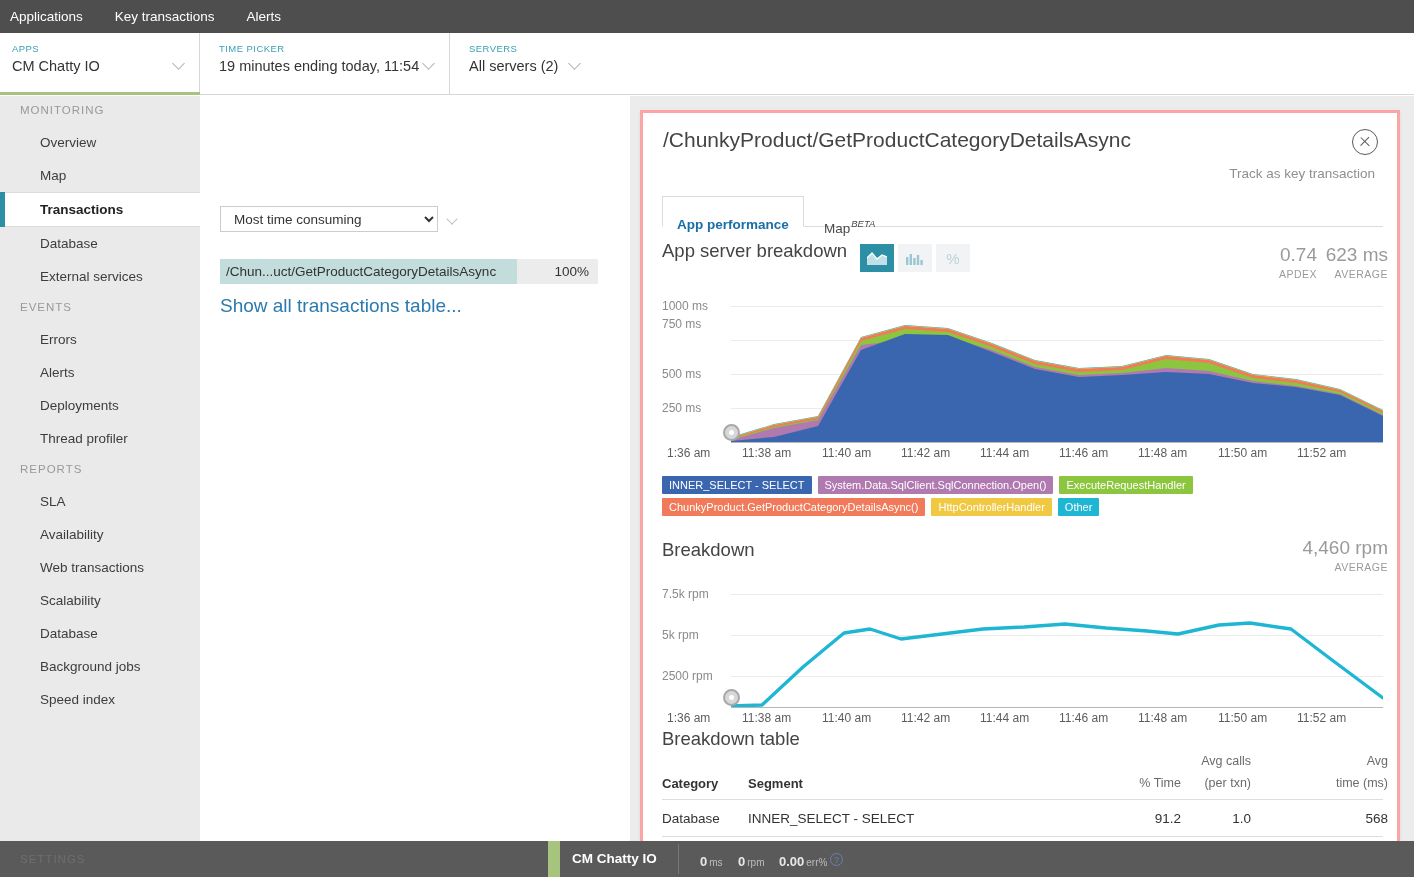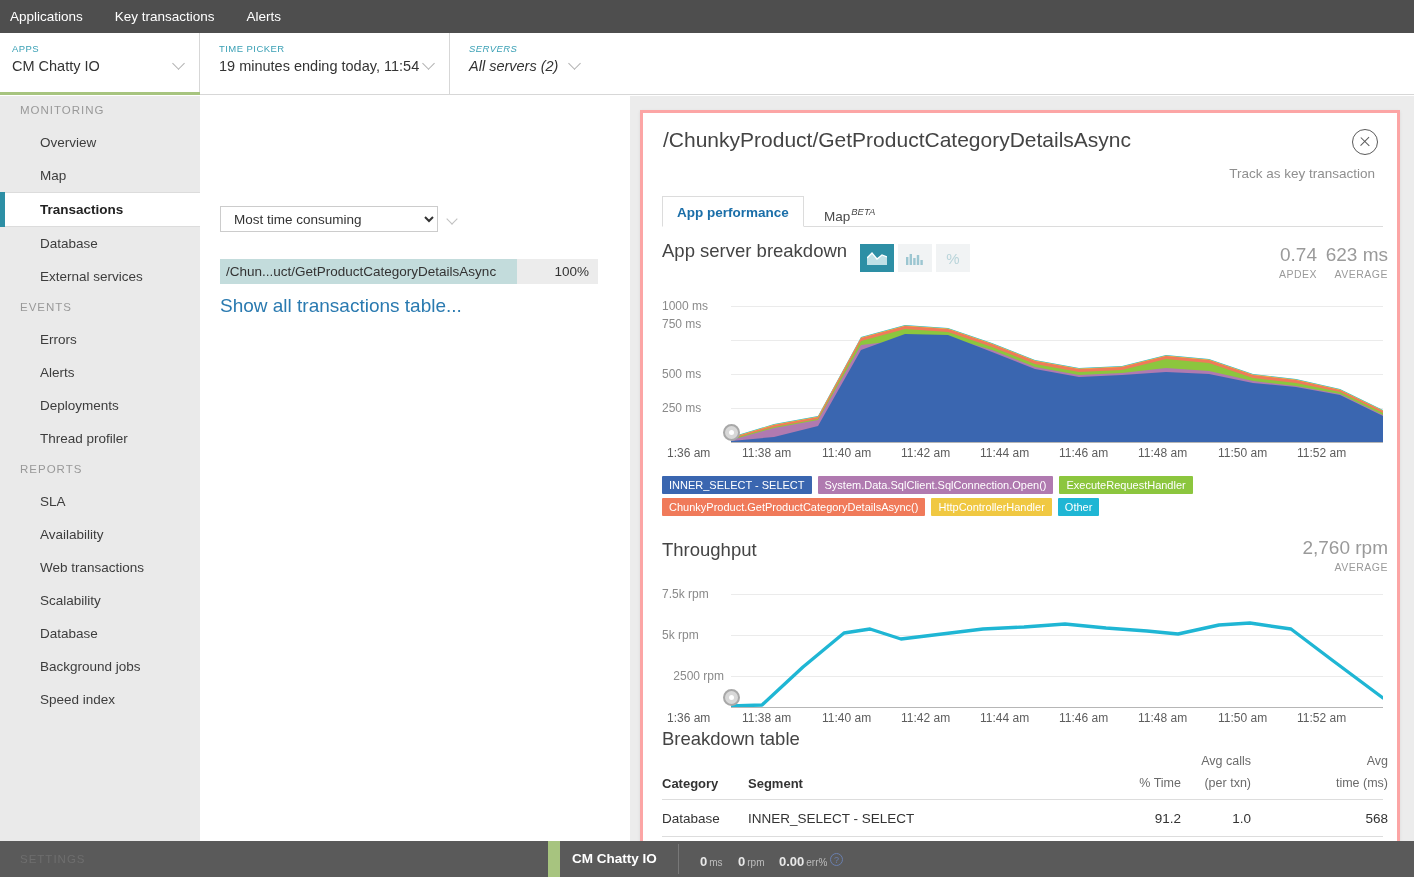--- a/index.html
+++ b/index.html
@@ -38,21 +38,21 @@
   .filter-value { font-size: 14.5px; color: #333333; margin-top: 4px; }
   .filter-chev {
     position: absolute; right: 16px; top: 26px;
     width: 9px; height: 9px; border-right: 1.6px solid #b0b0b0;
     border-bottom: 1.6px solid #b0b0b0; transform: rotate(45deg);
   }
   #filter-apps { left: 0; width: 200px; padding-left: 12px;
     border-right: 1px solid #d7d7d7; }
   #filter-time { left: 200px; width: 250px; padding-left: 19px;
     border-right: 1px solid #d7d7d7; }
-  #filter-servers { left: 450px; width: 145px; padding-left: 19px; font-style: italic; }
+  #filter-servers { left: 450px; width: 145px; padding-left: 19px; }
   .apps-underline {
     position: absolute; bottom: 0; left: 0; width: 200px; height: 3px;
     background: #a7c47f;
   }
 
   
   .sidebar {
     position: absolute; top: 96px; left: 0; width: 200px; height: 781px;
     background: #eaeaea;
   }
@@ -141,21 +141,21 @@
   .close-btn::after  { transform: rotate(-45deg); }
   .track-key {
     position: absolute; top: 53px; right: 22px;
     font-size: 13.5px; color: #8f8f8f; cursor: pointer; white-space: nowrap;
   }
   .tabs {
     position: absolute; top: 83px; left: 19px; width: 721px; height: 31px;
     border-bottom: 1px solid #dcdcdc;
   }
   .tab {
-    position: absolute; top: 0; height: 31px; padding: 0 14px;
+    position: absolute; top: 0; height: 31px; padding: 12px 14px;
     line-height: 31px; font-size: 13.5px; color: #4a4a4a; cursor: pointer;
   }
   .tab.active {
     left: 0; font-weight: bold; color: #1a6ea8; background: #ffffff;
     border: 1px solid #dcdcdc; border-bottom: 1px solid #ffffff;
   }
   .tab.plain { left: 148px; }
   .tab-beta {
     font-size: 9.5px; font-style: italic; vertical-align: super;
     color: #4a4a4a; margin-left: 1px;
@@ -414,31 +414,31 @@
         <div class="lg" style="background:#b07ab0;">System.Data.SqlClient.SqlConnection.Open()</div>
         <div class="lg" style="background:#8cc63e;">ExecuteRequestHandler</div>
       </div>
       <div class="legend-row">
         <div class="lg" style="background:#f07a5a;">ChunkyProduct.GetProductCategoryDetailsAsync()</div>
         <div class="lg" style="background:#f0c842;">HttpControllerHandler</div>
         <div class="lg" style="background:#1fb6d4;">Other</div>
       </div>
     </div>
 
-    <div class="sec-title" style="top:426px; left:19px;">Throughput</div>
-    <div class="metric-big" style="top:424px; right:9px; width:140px;">2,760 rpm</div>
+    <div class="sec-title" style="top:426px; left:19px;">Breakdown</div>
+    <div class="metric-big" style="top:424px; right:9px; width:140px;">4,460 rpm</div>
     <div class="metric-sub" style="top:448px; right:9px; width:140px;">AVERAGE</div>
 
     <div class="chart-area" style="top:470px; height:125px;">
       <div class="gridline" style="top:11px;"></div>
       <div class="gridline" style="top:52px;"></div>
       <div class="gridline" style="top:93px;"></div>
       <div class="ylabel" style="top:4px;">7.5k rpm</div>
       <div class="ylabel" style="top:45px;">5k rpm</div>
-      <div class="ylabel" style="top:86px;text-align:right;">2500 rpm</div>
+      <div class="ylabel" style="top:86px;">2500 rpm</div>
 
       <svg style="position:absolute; left:69px; top:11px;" width="652" height="113" viewBox="0 0 652 113" preserveAspectRatio="none">
         <polyline points="0,112 31,111 72,73 113,39 139,35 170,45 211,40 252,35 293,33 334,30 375,34 416,37 447,40 488,31 519,29 560,35 601,66 652,104" fill="none" stroke="#1fb6d4" stroke-width="3.4" stroke-linejoin="round" stroke-linecap="round"></polyline>
       </svg>
 
       <div class="axis-line" style="left:69px; top:124px; width:652px;"></div>
       <div class="handle" style="left:61px; top:106px;"></div>
 
       <div class="xlabel" style="top:128px; left:5px;">1:36 am</div>
       <div class="xlabel" style="top:128px; left:80px;">11:38 am</div>

